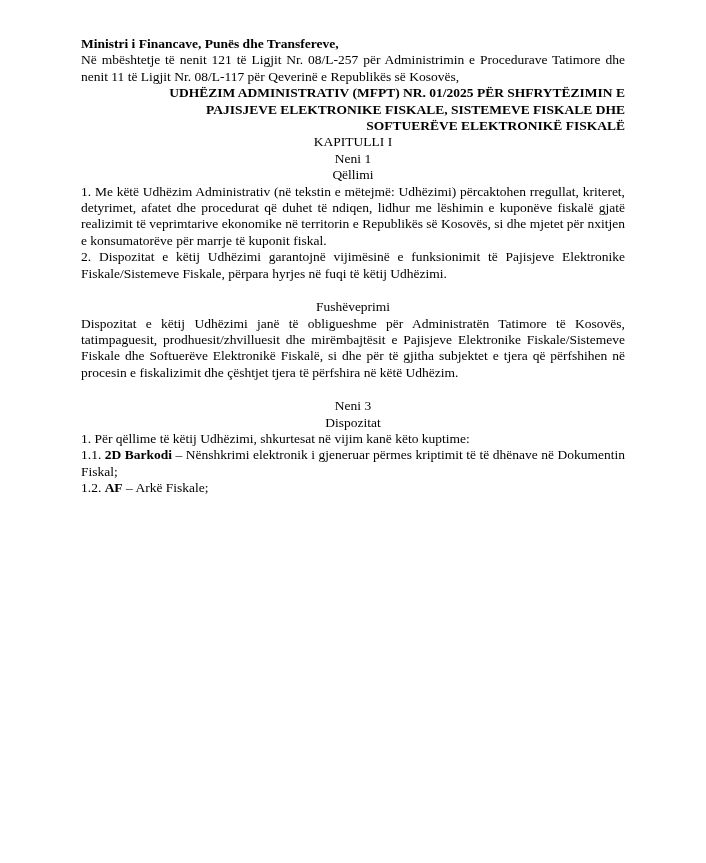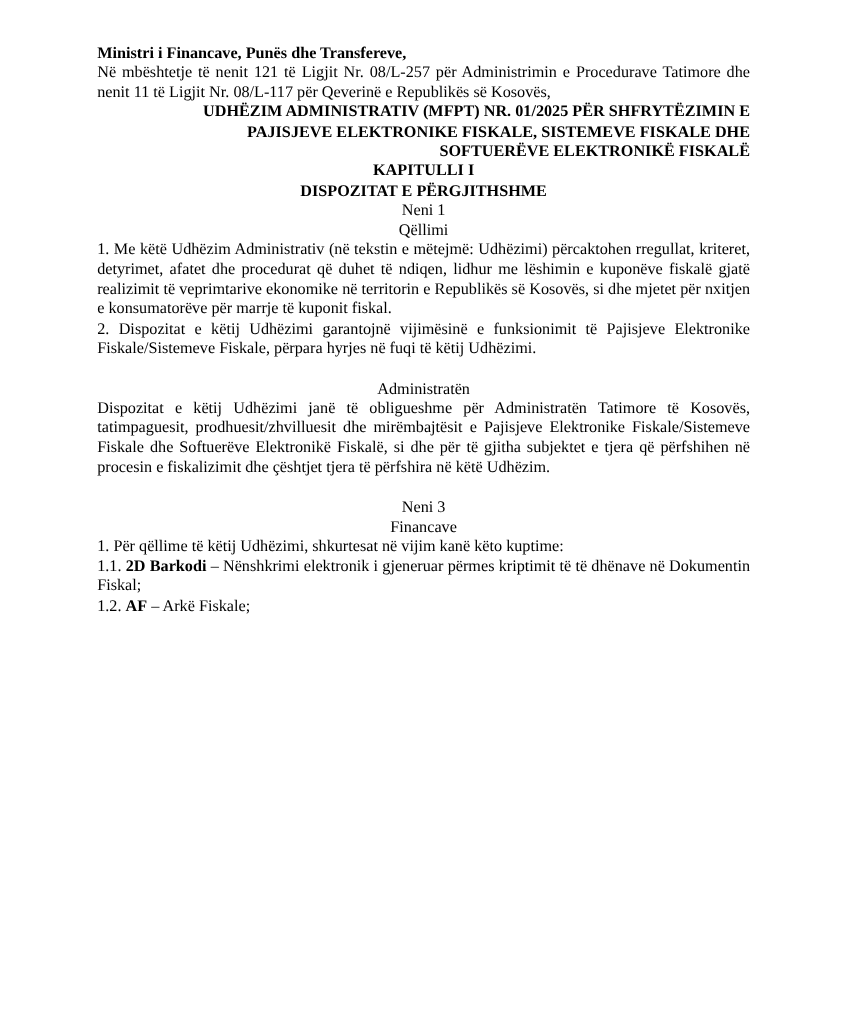--- a/index.html
+++ b/index.html
@@ -34,21 +34,21 @@
   .miraton {
     margin-bottom: 30px;
   }
   .doc-title {
     text-align: right;
     font-weight: bold;
     margin-bottom: 47px;
   }
   .chapter {
     text-align: center;
-    font-weight: bold;
+    font-weight: normal;
     margin-bottom: 42px;
   }
   .article { margin-bottom: 17px; }
   .art-head {
     text-align: center;
     font-weight: normal;
     margin-bottom: 14px;
   }
   .para {
     text-align: justify;
@@ -72,43 +72,42 @@
 
 
   <div class="doc-title">
     <div>UDHËZIM ADMINISTRATIV (MFPT) NR. 01/2025 PËR SHFRYTËZIMIN E</div>
     <div>PAJISJEVE ELEKTRONIKE FISKALE, SISTEMEVE FISKALE DHE</div>
     <div>SOFTUERËVE ELEKTRONIKË FISKALË</div>
   </div>
 
   <div class="chapter">
     <div>KAPITULLI I</div>
-    <div>DISPOZITAT E PËRGJITHSHME</div>
   </div>
 
   <section class="article">
     <div class="art-head">
       <div>Neni 1</div>
       <div>Qëllimi</div>
     </div>
     <p class="para">1. Me këtë Udhëzim Administrativ (në tekstin e mëtejmë: Udhëzimi) përcaktohen rregullat, kriteret, detyrimet, afatet dhe procedurat që duhet të ndiqen, lidhur me lëshimin e kuponëve fiskalë gjatë realizimit të veprimtarive ekonomike në territorin e Republikës së Kosovës, si dhe mjetet për nxitjen e konsumatorëve për marrje të kuponit fiskal.</p>
     <p class="para">2. Dispozitat e këtij Udhëzimi garantojnë vijimësinë e funksionimit të Pajisjeve Elektronike Fiskale/Sistemeve Fiskale, përpara hyrjes në fuqi të këtij Udhëzimi.</p>
   </section>
 
   <section class="article">
     <div class="art-head">
-      <div>Administratën</div>
+      <div>Fushëveprimi</div>
     </div>
     <p class="para">Dispozitat e këtij Udhëzimi janë të obligueshme për Administratën Tatimore të Kosovës, tatimpaguesit, prodhuesit/zhvilluesit dhe mirëmbajtësit e Pajisjeve Elektronike Fiskale/Sistemeve Fiskale dhe Softuerëve Elektronikë Fiskalë, si dhe për të gjitha subjektet e tjera që përfshihen në procesin e fiskalizimit dhe çështjet tjera të përfshira në këtë Udhëzim.</p>
   </section>
 
   <section class="article">
     <div class="art-head">
       <div>Neni 3</div>
-      <div>Financave</div>
+      <div>Dispozitat</div>
     </div>
     <p class="para">1. Për qëllime të këtij Udhëzimi, shkurtesat në vijim kanë këto kuptime:</p>
 
     <p class="def"><span>1.1.</span> <b>2D Barkodi</b> <span>– Nënshkrimi elektronik i gjeneruar përmes kriptimit të të dhënave në Dokumentin Fiskal;</span></p>
 
     <p class="def"><span>1.2.</span> <b>AF</b> <span>– Arkë Fiskale;</span></p>
   </section>
 
 </div>
 

